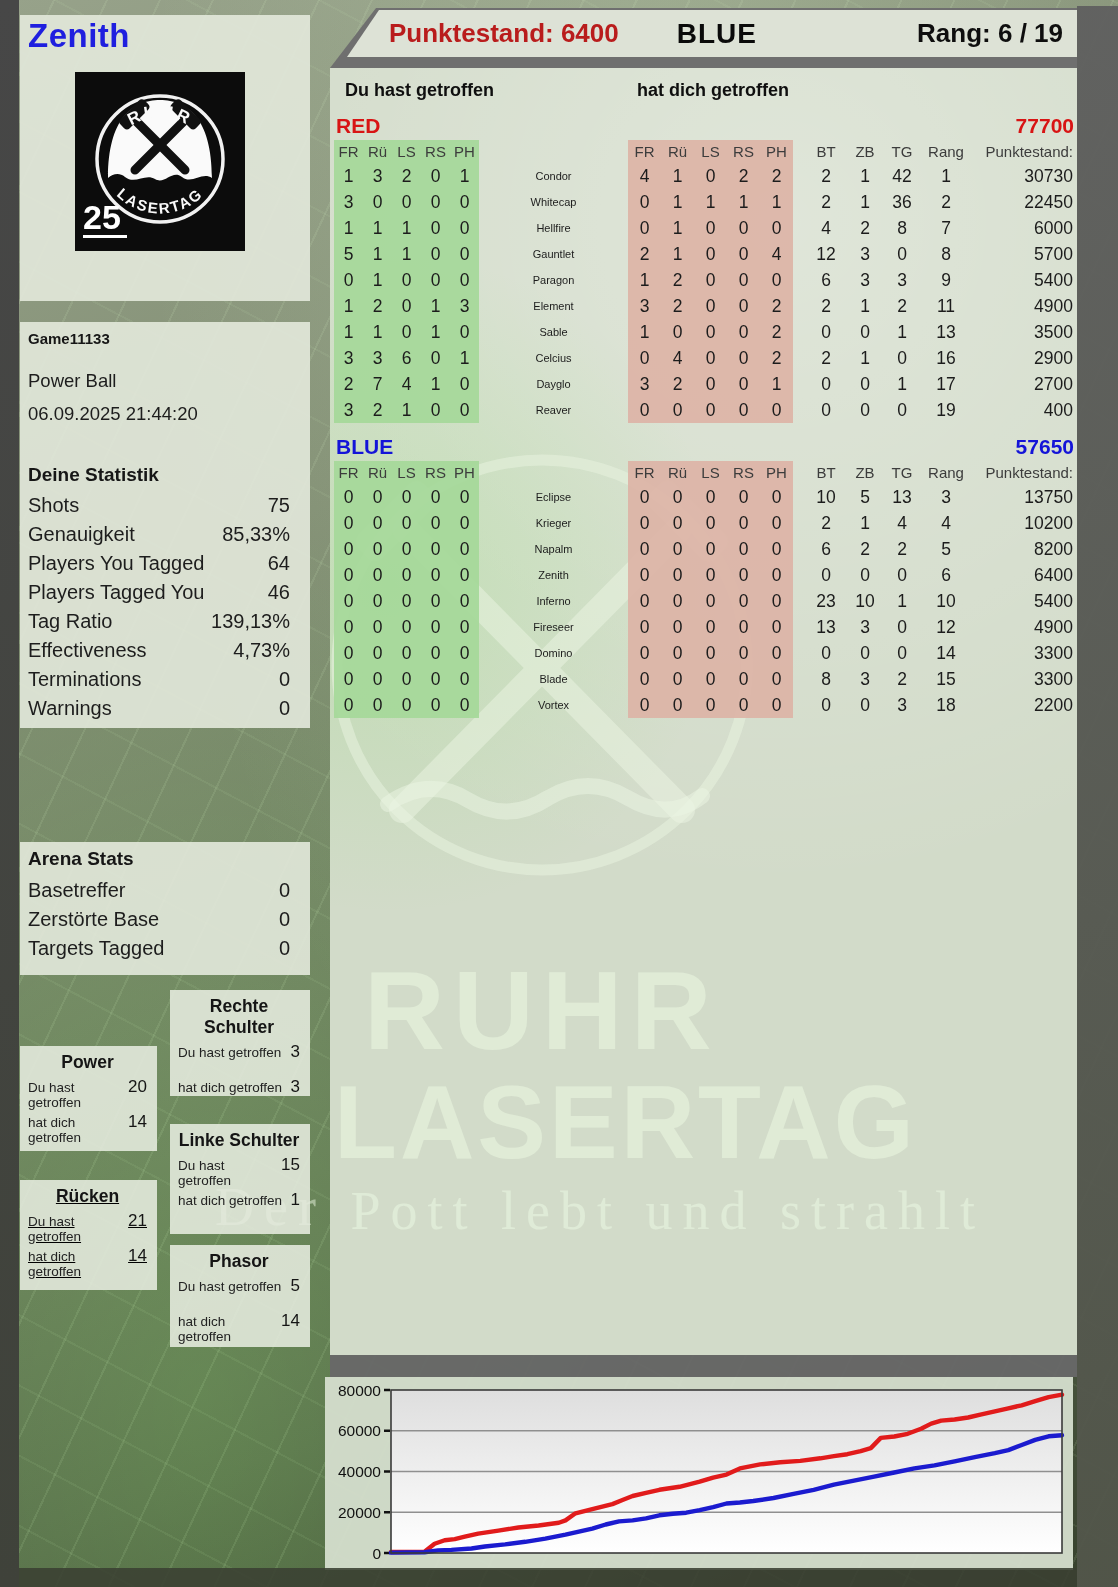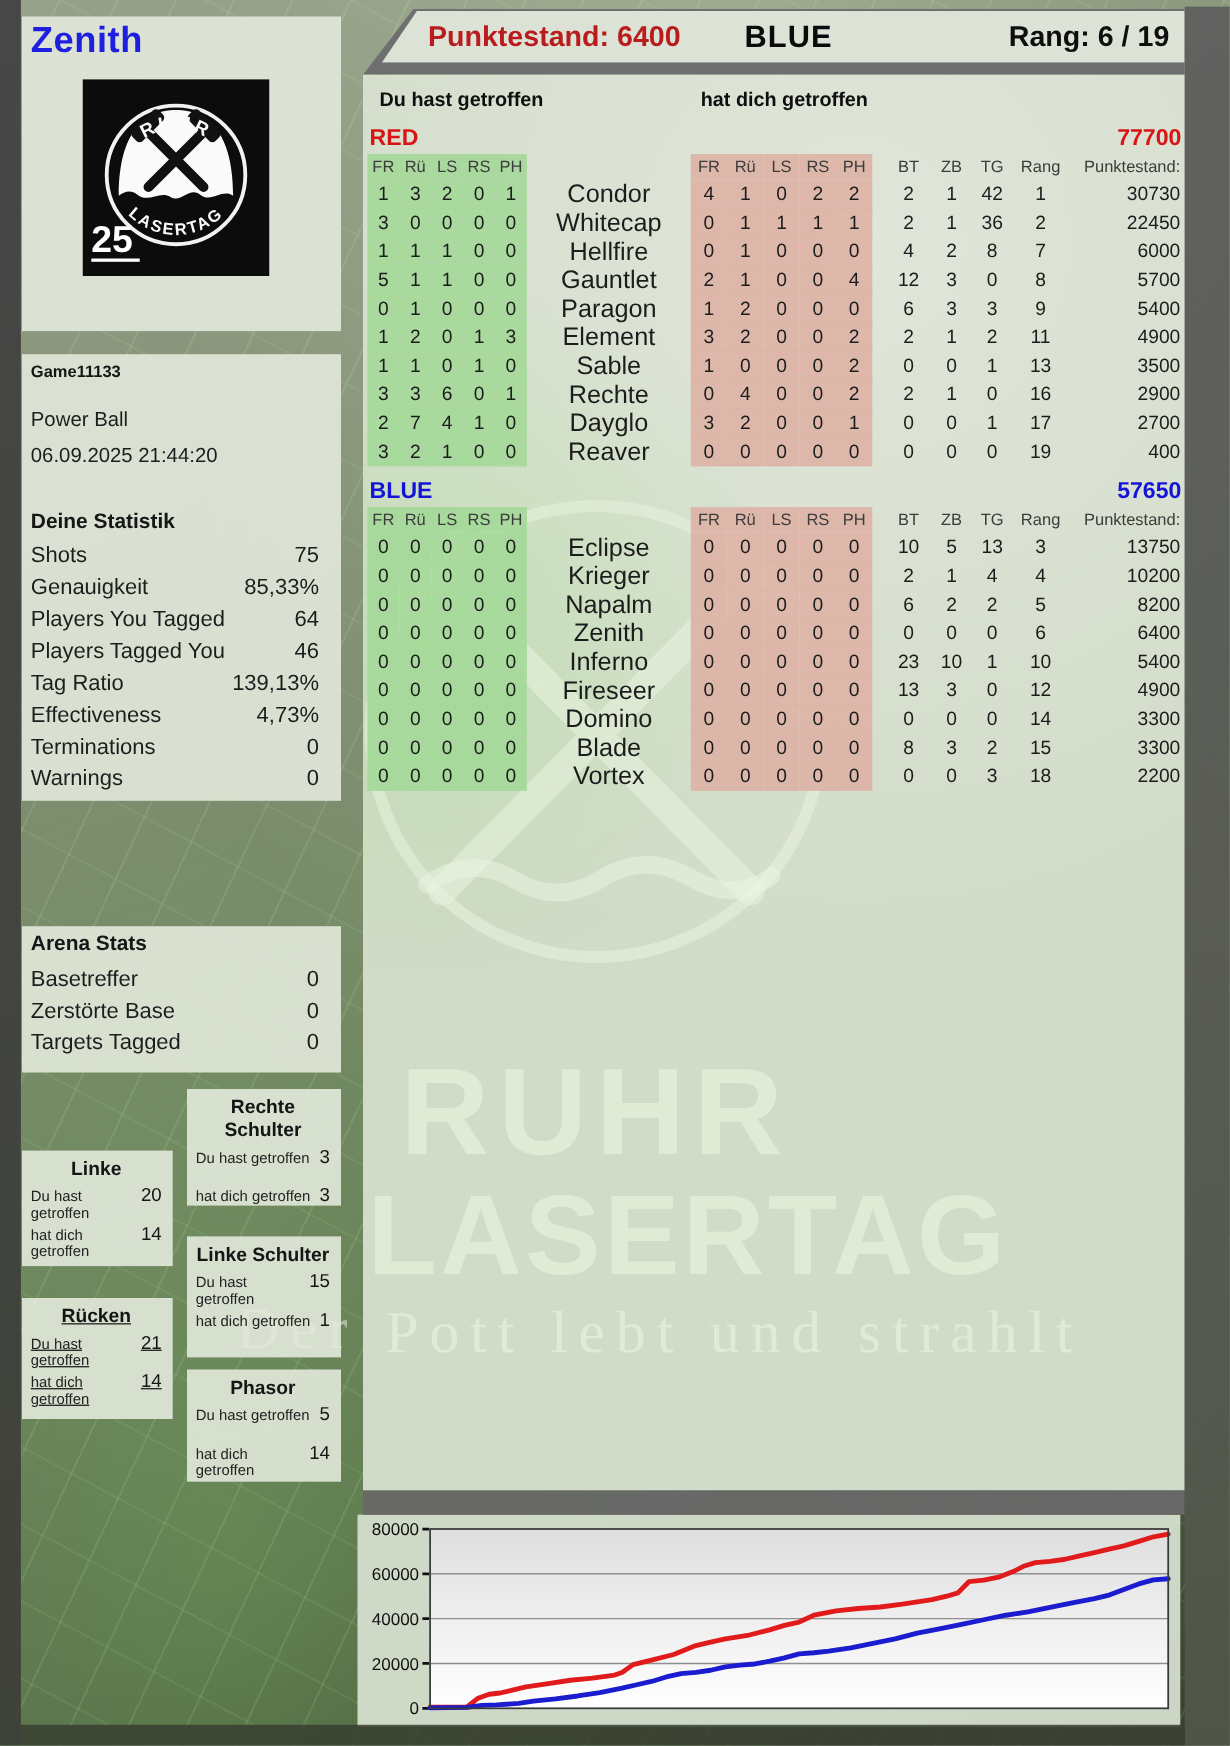--- a/index.html
+++ b/index.html
@@ -89,21 +89,21 @@
   .red-text  { color:#d81414; }
   .blue-text { color:#1414d8; }
 
   .t-row { display:grid;
     grid-template-columns:4px repeat(5,29px) 149px repeat(5,33px) 12px 42px 36px 38px 50px 1fr;
     align-items:center; height:26px; font-size:17.5px; color:#1c1c1c; }
   .t-head { height:23px; font-size:15px; color:#3c3c3c; }
   .tc { text-align:center; height:100%; display:flex; align-items:center; justify-content:center; }
   .tc.green { background:rgba(165,216,153,0.92); }
   .tc.pink  { background:rgba(221,178,165,0.90); }
-  .tc.name  { font-size:23px; color:#1c1c1c; }
+  .tc.name  { font-size:11px; color:#1c1c1c; }
   .tc.pts   { justify-content:flex-end; padding-right:4px; }
   .t-head .tc.pts { font-size:15px; }
   .gap-sm { height:10px; }
 
   
   .chart-panel { position:absolute; left:325px; top:1377px; width:748px; height:193px; z-index:2;
                  background:rgba(213,222,205,0.95); }
 </style>
 </head>
 <body>
@@ -205,21 +205,21 @@
     <div class="bp-row">
         <span class="lbl">Du hast getroffen</span>
         <span class="val">3</span>
       </div>
     <div class="bp-row">
         <span class="lbl">hat dich getroffen</span>
         <span class="val">3</span>
       </div>
   </div>
   <div class="bp-box bp-front">
-    <div class="bp-title">Linke</div>
+    <div class="bp-title">Power</div>
     <div class="bp-row">
         <span class="lbl">Du hast getroffen</span>
         <span class="val">20</span>
       </div>
     <div class="bp-row">
         <span class="lbl">hat dich getroffen</span>
         <span class="val">14</span>
       </div>
   </div>
   <div class="bp-box bp-linke">
@@ -454,21 +454,21 @@
             <span class="tc st">13</span>
             <span class="tc pts">3500</span>
           </div>
           <div class="t-row">
             <span class="tc pad"></span>
             <span class="tc green">3</span>
             <span class="tc green">3</span>
             <span class="tc green">6</span>
             <span class="tc green">0</span>
             <span class="tc green">1</span>
-            <span class="tc name">Rechte</span>
+            <span class="tc name">Celcius</span>
             <span class="tc pink">0</span>
             <span class="tc pink">4</span>
             <span class="tc pink">0</span>
             <span class="tc pink">0</span>
             <span class="tc pink">2</span>
             <span class="tc gap"></span>
             <span class="tc st">2</span>
             <span class="tc st">1</span>
             <span class="tc st">0</span>
             <span class="tc st">16</span>

